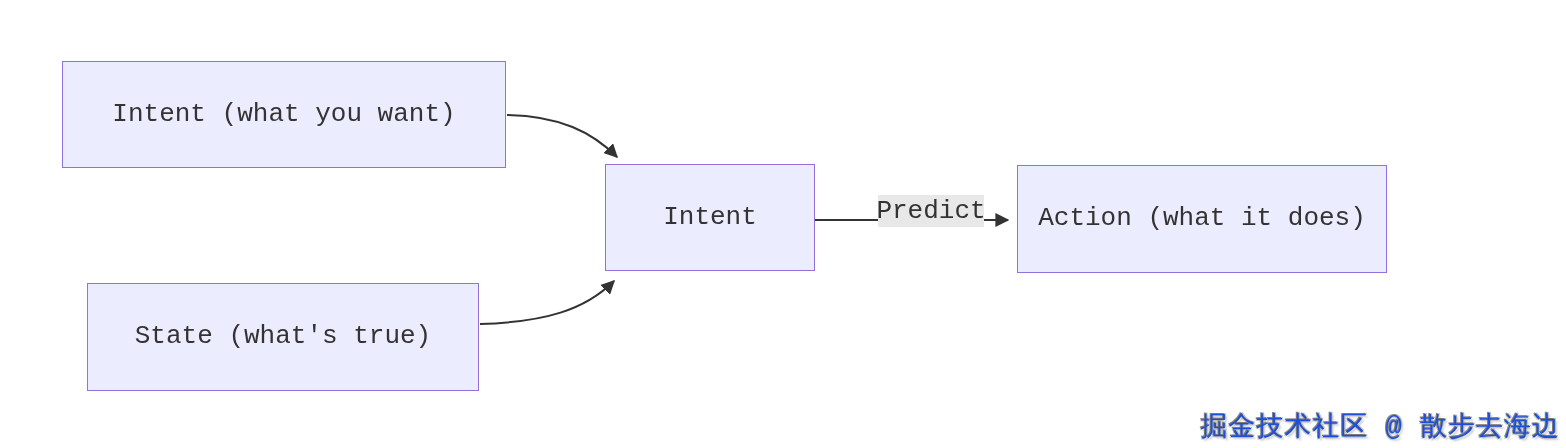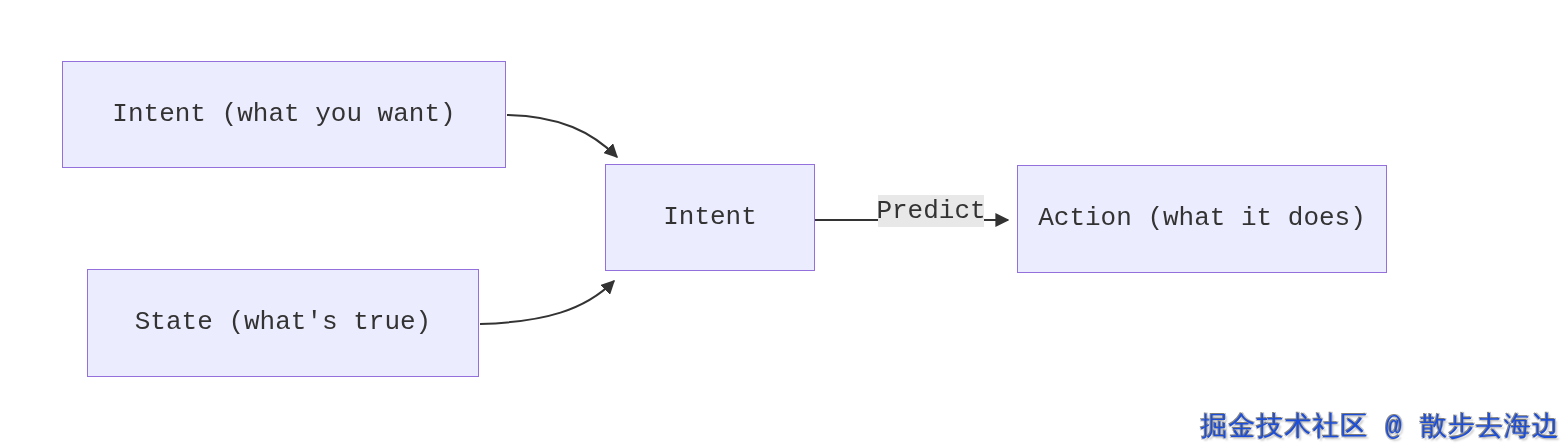--- a/index.html
+++ b/index.html
@@ -37,21 +37,21 @@
     border: 1.5px solid var(--node-border);
     color: var(--text);
     font-size: 26px;
     display: flex;
     align-items: center;
     justify-content: center;
     text-align: center;
     line-height: 1.2;
   }
   .node-intent { left: 62px;  top: 61px;  width: 444px; height: 107px; }
-  .node-state  { left: 87px;  top: 269px; width: 392px; height: 108px; }
+  .node-state  { left: 87px;  top: 283px; width: 392px; height: 108px; }
   .node-model  { left: 605px; top: 164px; width: 210px; height: 107px; }
   .node-action { left: 1017px; top: 165px; width: 370px; height: 108px; }
   .edge-label {
     position: absolute;
     left: 862px; top: 195px;
     width: 106px; height: 32px;
     background: var(--edge-label-bg);
     color: var(--text);
     font-size: 26px;
     display: flex;

